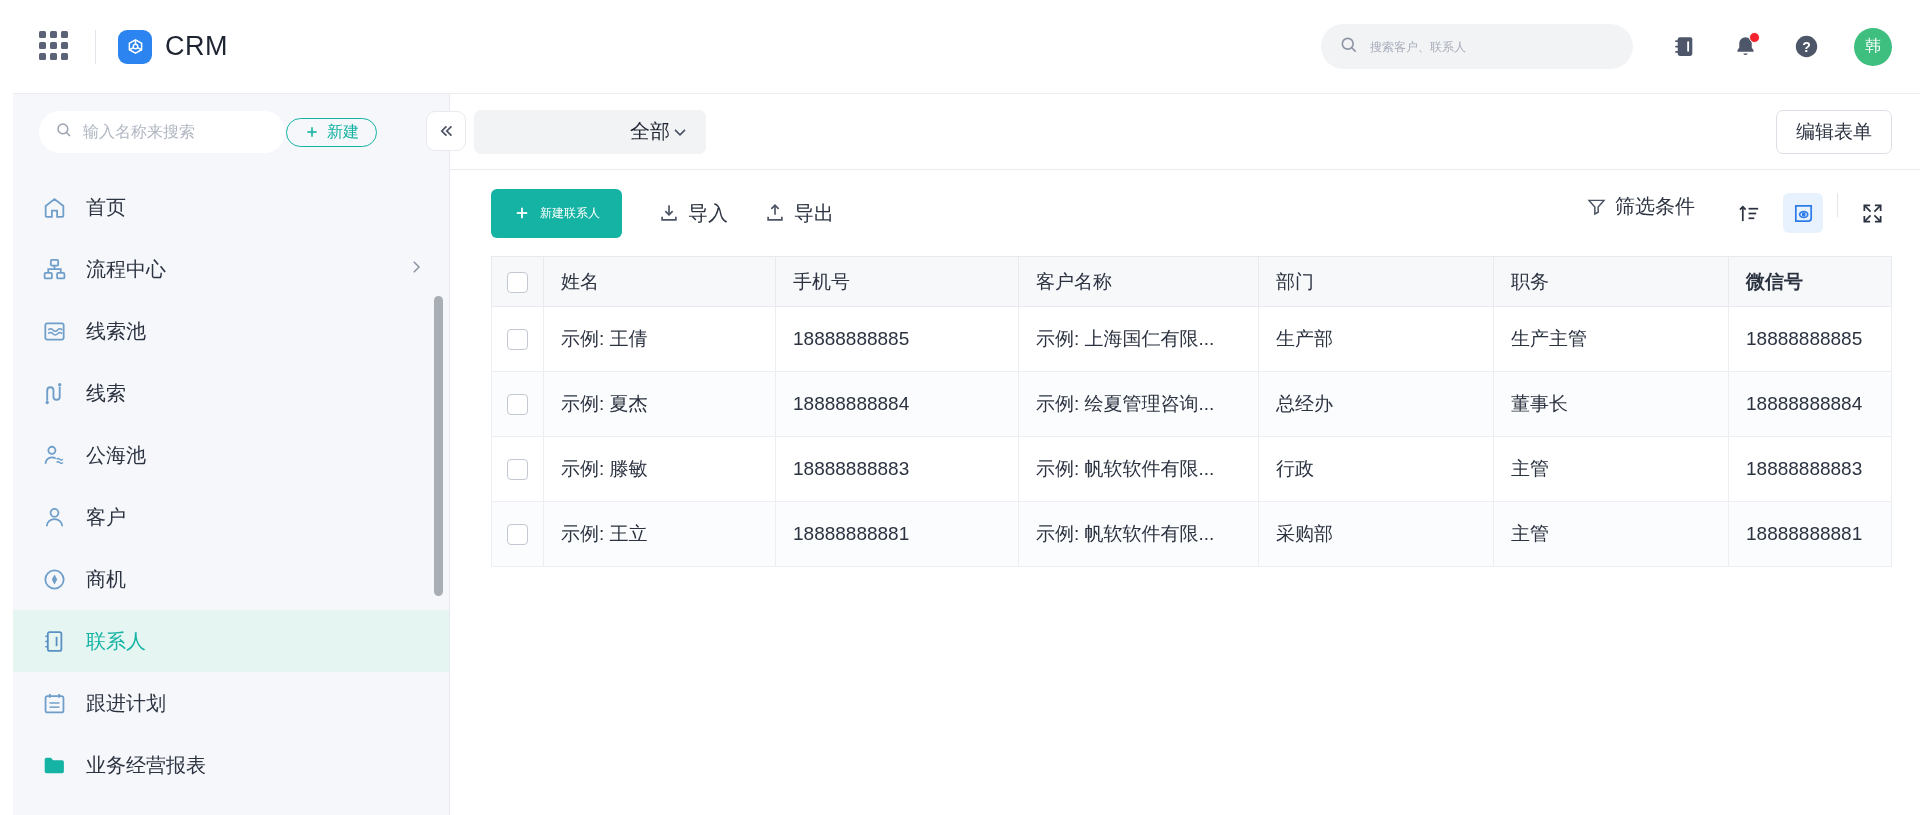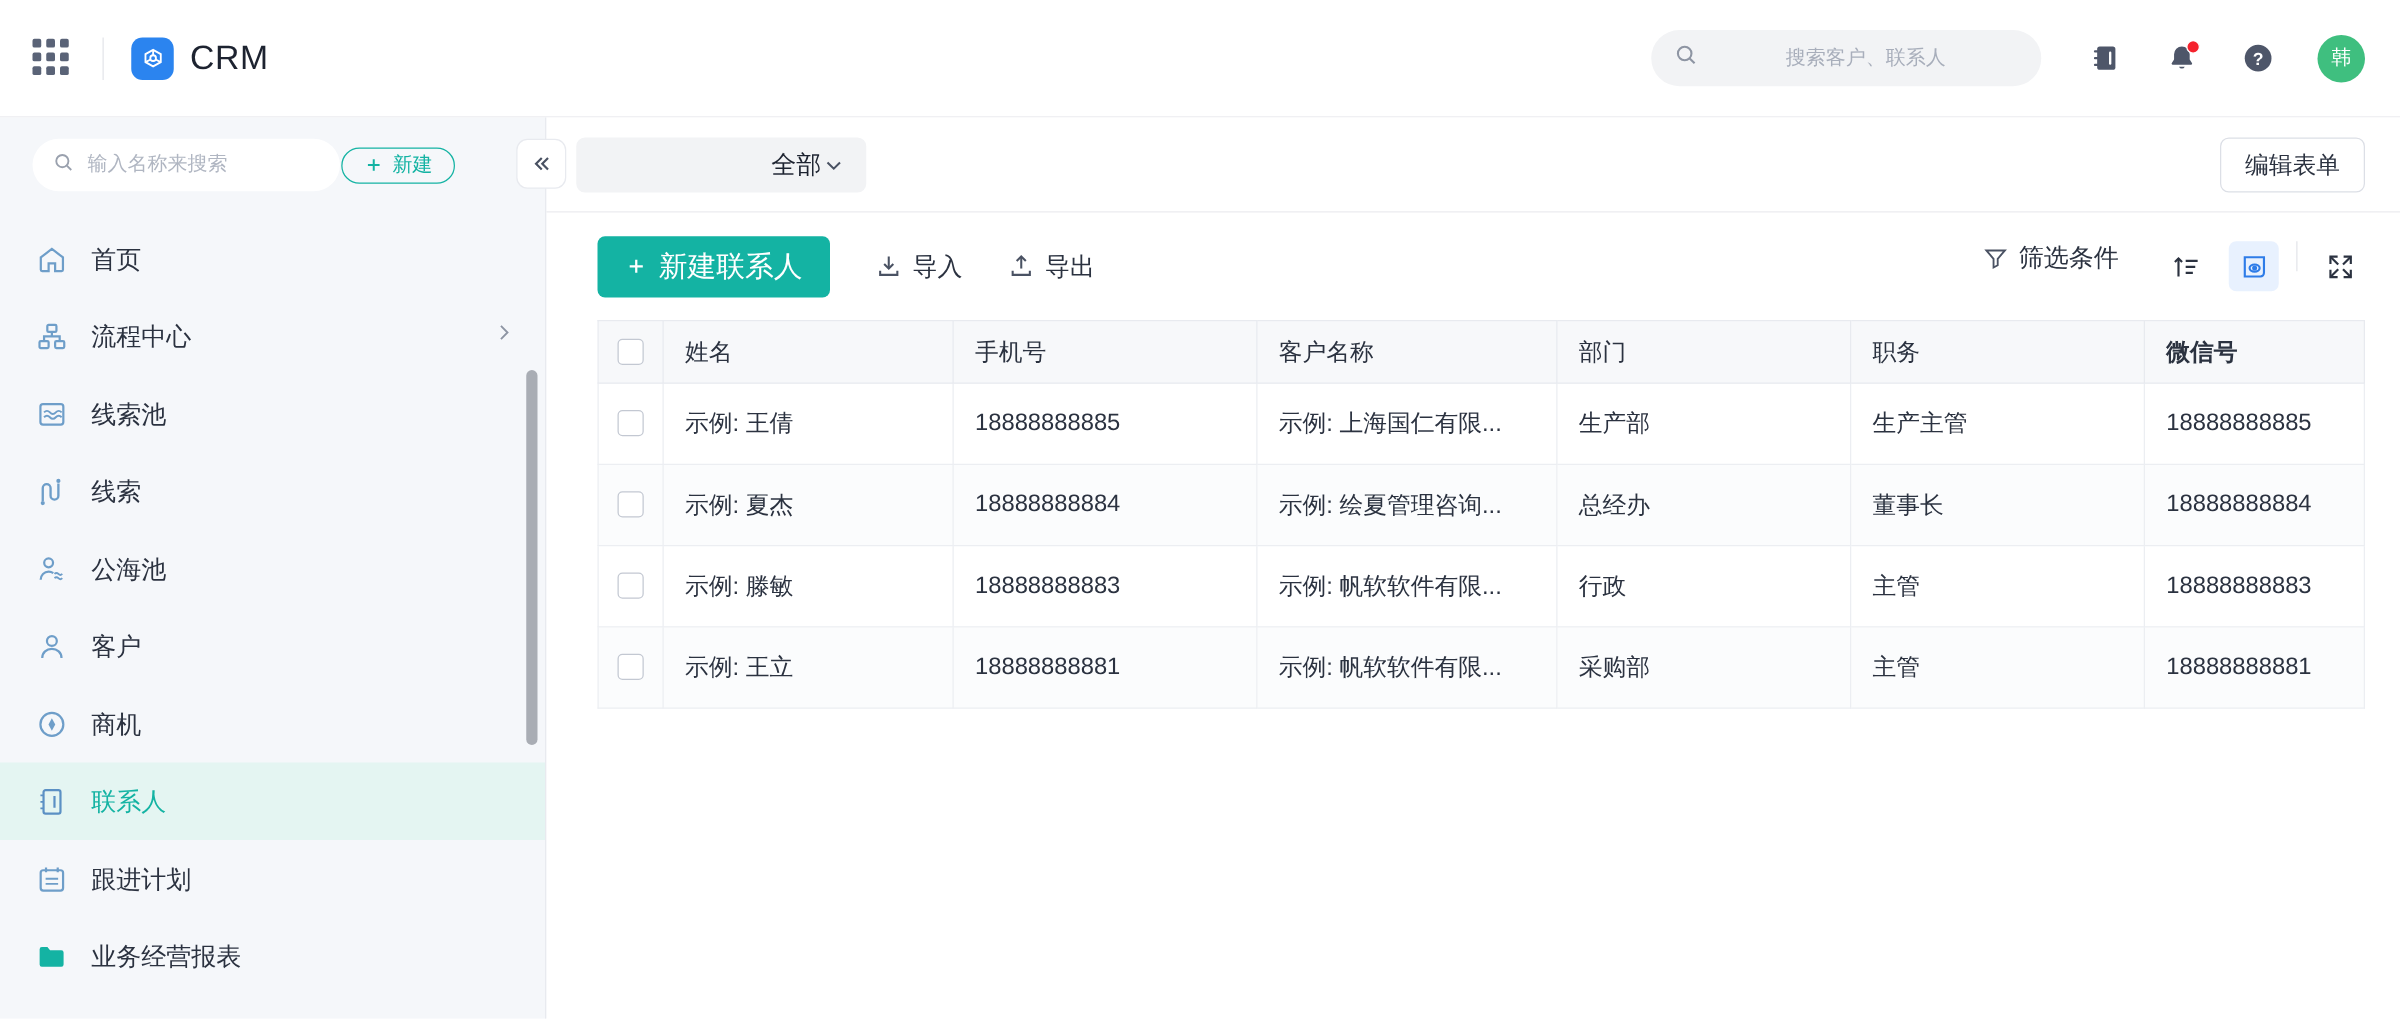--- a/index.html
+++ b/index.html
@@ -1,21 +1,21 @@
 <!DOCTYPE html>
 <html><head>
 <meta charset="utf-8">
 <style>
   * { box-sizing: border-box; margin: 0; padding: 0; }
   html, body {
     width: 1920px; height: 815px;
     font-family: "Liberation Sans", "DejaVu Sans", sans-serif;
     background: #ffffff; overflow: hidden;
   }
-  .app { width: 1920px; height: 815px; display: flex; flex-direction: column; position: relative; }
+  .app { width: 1920px; height: 815px; display: flex; flex-direction: column; position: relative; padding-left: 13px; }
 
   
   .topbar {
     height: 94px; flex: 0 0 94px; background: #fff;
     border-bottom: 1px solid #ececf0;
     display: flex; align-items: center; padding: 0 28px 0 26px;
   }
   .grid-icon { width: 32px; height: 32px; display: grid;
     grid-template-columns: repeat(3, 7px); grid-template-rows: repeat(3, 7px);
     gap: 4px; cursor: pointer; }
@@ -25,22 +25,22 @@
   .brand-logo { width: 34px; height: 34px; border-radius: 9px; background: #2b84ef;
     display: flex; align-items: center; justify-content: center; }
   .brand-name { font-size: 27px; color: #1d2330; letter-spacing: .5px; }
   .topspacer { flex: 1; }
 
   .searchbox {
     width: 312px; height: 45px; background: #f2f3f5; border-radius: 23px;
     display: flex; align-items: center; padding: 0 18px; gap: 11px; cursor: text;
   }
   .searchbox input {
-    border: 0; outline: 0; background: transparent; font-size: 16px;
-    color: #4d7c0f; width: 100%; font-family: inherit; text-align: center;
+    border: 0; outline: 0; background: transparent; font-size: 12px;
+    color: #4d7c0f; width: 100%; font-family: inherit;
   }
   .searchbox input::placeholder { color: #a8aebb; }
 
   .topicons { display: flex; align-items: center; gap: 27px; margin-left: 34px; }
   .ticon { width: 34px; height: 34px; display: flex; align-items: center;
     justify-content: center; cursor: pointer; position: relative; }
   .dot { position: absolute; top: 2px; right: 2px; width: 11px; height: 11px;
     background: #f5222d; border-radius: 50%; border: 1.5px solid #fff; }
   .avatar { width: 38px; height: 38px; border-radius: 50%; background: #3fbf7f;
     color: #fff; font-size: 16px; display: flex; align-items: center;
@@ -84,21 +84,21 @@
   .viewsel { width: 232px; height: 44px; background: #f2f3f5; border-radius: 7px;
     display: flex; align-items: center; justify-content: flex-end;
     padding: 0 16px; font-size: 20px; color: #1d2330; cursor: pointer; }
   .editform { height: 44px; padding: 0 19px; border: 1px solid #dcdfe6; border-radius: 7px;
     background: #fff; font-size: 19px; color: #2b3240; cursor: pointer;
     font-family: Liberation Mono, monospace; white-space: nowrap; }
 
   .toolbar { height: 86px; flex: 0 0 86px; display: flex; align-items: center;
     padding: 0 28px 0 41px; gap: 0; }
   .btn-primary { height: 49px; padding: 0 22px; background: #14b3a3; border: 0;
-    border-radius: 6px; color: #fff; font-size: 23px; cursor: pointer;
+    border-radius: 6px; color: #fff; font-size: 12px; cursor: pointer;
     display: flex; align-items: center; gap: 9px; font-family: inherit; white-space: nowrap; }
   .tlink { display: flex; align-items: center; gap: 8px; font-size: 20px;
     color: #2b3240; cursor: pointer; white-space: nowrap; }
   .tool-right { margin-left: auto; display: flex; align-items: flex-start; gap: 0; }
   .ticon-sm { width: 40px; height: 40px; display: flex; align-items: center;
     justify-content: center; cursor: pointer; border-radius: 6px; }
   .ticon-sm.on { background: #e8f1fe; }
   .vdiv { width: 1px; height: 24px; background: #e3e5ea; margin: 0 14px; }
 
   

